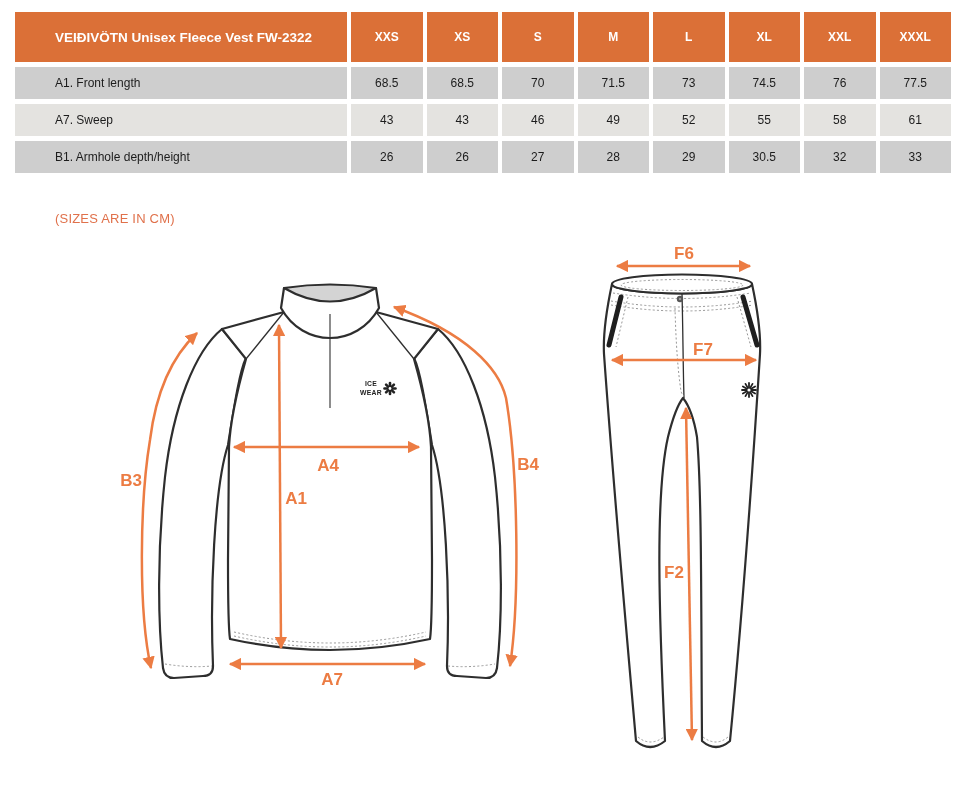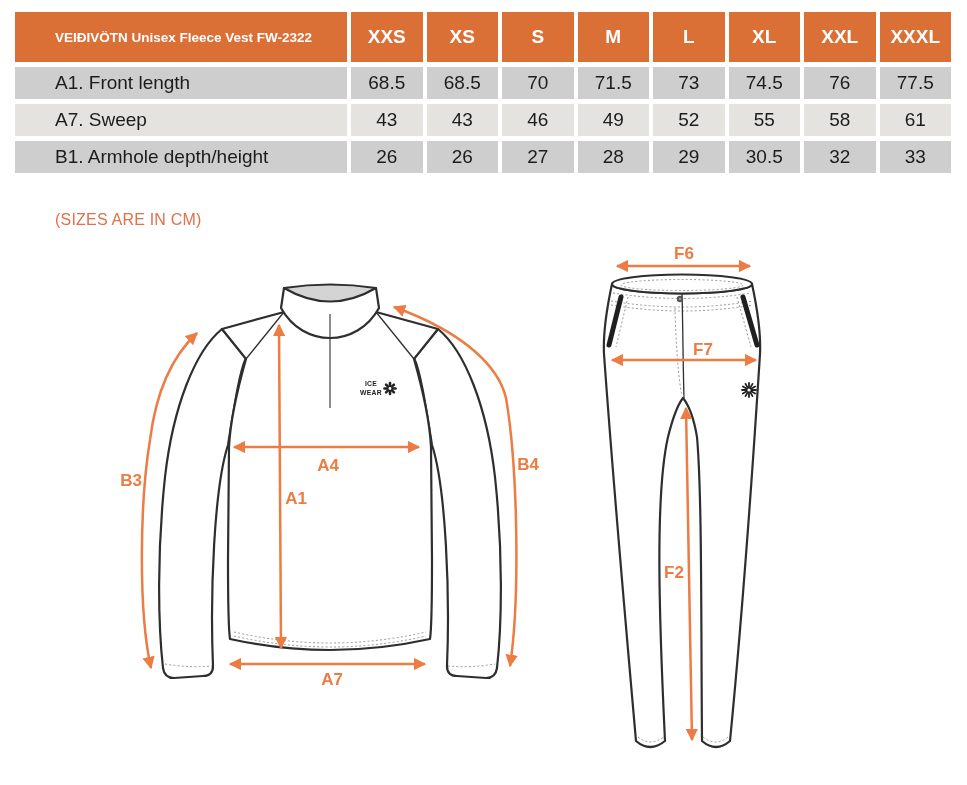--- a/index.html
+++ b/index.html
@@ -11,30 +11,30 @@
     --ink:#2E2E2E;
     --collar-fill:#D4D4D4;
     --cell-text:#1C1C1C;
   }
   html,body{margin:0;padding:0;background:#fff;}
   #page{position:relative;width:967px;height:785px;background:#fff;overflow:hidden;
         font-family:"Liberation Sans", sans-serif;}
 
   
   #size-table{position:absolute;left:11px;top:7px;border-collapse:separate;border-spacing:4px 5px;table-layout:fixed;}
-  #size-table th,#size-table td{margin:0;font-size:19px;overflow:hidden;white-space:nowrap;}
+  #size-table th,#size-table td{margin:0;font-size:12px;overflow:hidden;white-space:nowrap;}
   #size-table thead th{background:var(--header-bg);color:#fff;font-weight:bold;height:48px;text-align:center;}
   #size-table thead th.label-col{text-align:left;padding-left:40px;font-size:13.5px;margin-top:16px;}
   #size-table tbody td{height:30px;text-align:center;color:var(--cell-text);margin-top:40px;}
   #size-table tbody tr:nth-child(odd) td{background:var(--row-dark);}
   #size-table tbody tr:nth-child(even) td{background:var(--row-light);}
   #size-table tbody td.label-col{text-align:left;padding-left:40px;}
 
   
-  #cm-note{position:absolute;left:55px;top:211px;color:var(--note-text);font-size:16px;letter-spacing:.2px;}
+  #cm-note{position:absolute;left:55px;top:211px;color:var(--note-text);font-size:13px;letter-spacing:.2px;}
 
   
   #drawings{position:absolute;left:0;top:0;width:967px;height:785px;}
   .ol{fill:#fff;stroke:var(--ink);stroke-width:2.2;stroke-linejoin:round;}
   .seam{fill:none;stroke:var(--ink);stroke-width:1.3;}
   .thin{fill:none;stroke:var(--ink);stroke-width:1.1;}
   .stitch{fill:none;stroke:#979797;stroke-width:1;stroke-dasharray:2 2.2;}
   .slash{stroke:#1f1f1f;stroke-width:5;stroke-linecap:round;}
   .arrow{fill:none;stroke:var(--accent);stroke-width:2.5;}
   .ah{fill:var(--accent);}

